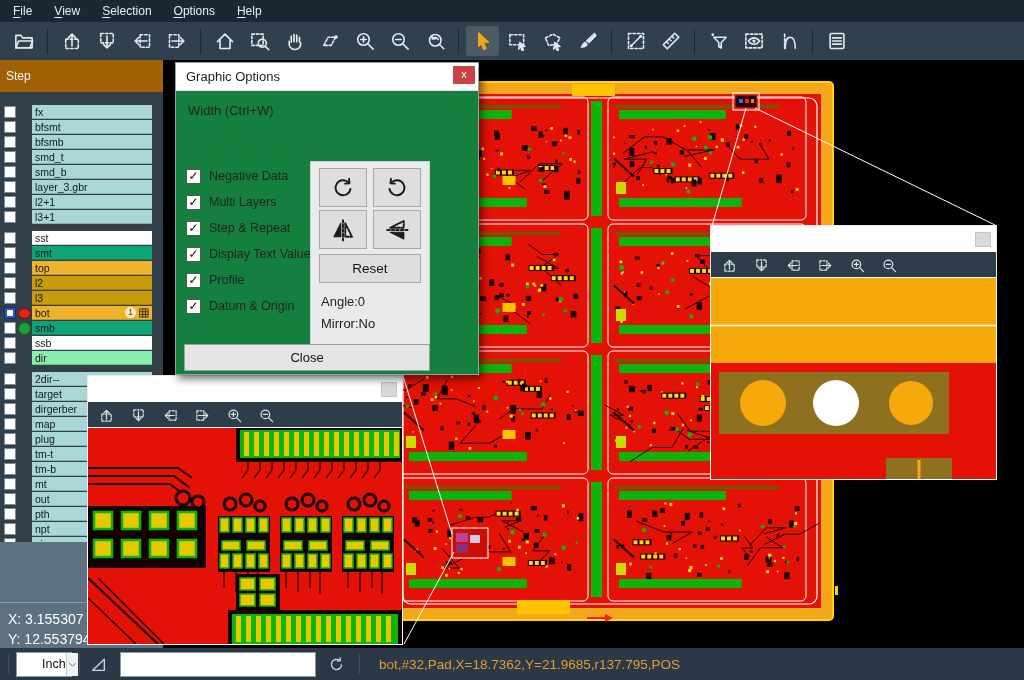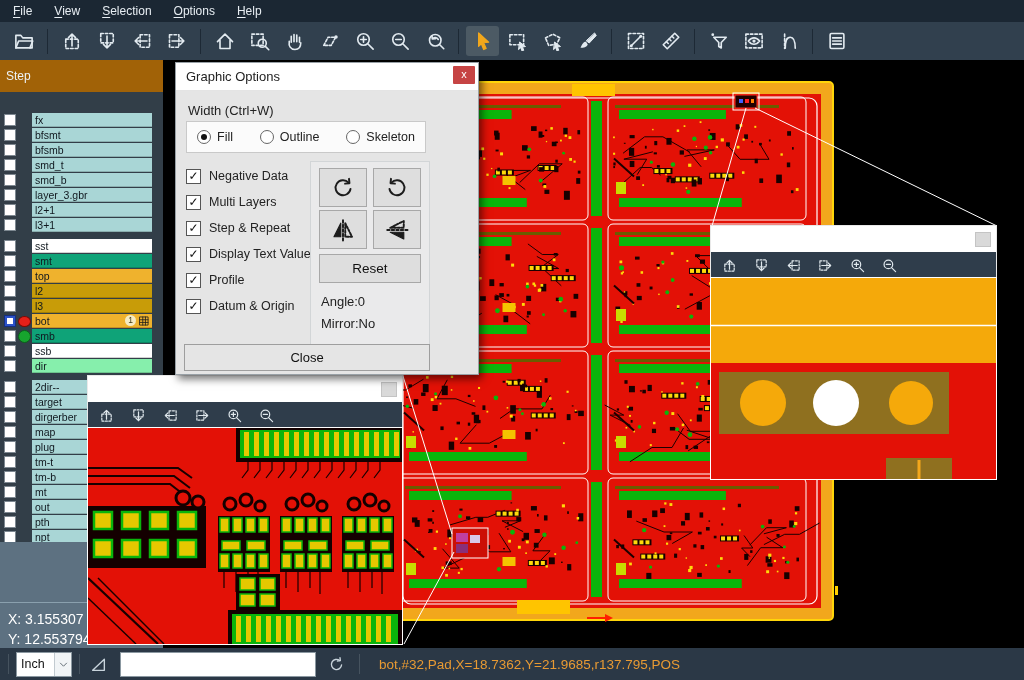--- a/index.html
+++ b/index.html
@@ -18,21 +18,21 @@
   .tb-sep{width:1px;height:25px;background:#1d2935;margin:0 6px}
   
   .sidebar{position:absolute;left:0;top:60px;width:163px;height:588px;background:#323e48;z-index:10}
   .step-row{height:32px;background:#a16207;display:flex;align-items:center;padding:0 4px;box-sizing:border-box}
   .step-label{color:#eef3f6;font-size:12px;margin:0 6px 0 2px}
   .step-select{flex:1;height:22px;background:#fff;border:1px solid #93a3ad;display:flex;align-items:center;
                font-size:12px;color:#111;cursor:default}
   .step-select .val{flex:1;padding-left:5px}
   .chevbox{width:17px;height:100%;background:#f1f4f6;border-left:1px solid #c2cad0;display:flex;
            align-items:center;justify-content:center;color:#55616a}
-  .layers{padding-top:21px}
+  .layers{padding-top:13px}
   .lrow{display:flex;height:14px;margin-bottom:1px;align-items:center}
   .cb{width:10px;height:10px;background:#fff;border:1px solid #7d8891;margin-left:4px;position:relative;flex:none}
   .cb.checked{background:#2a52c8;border-color:#16307e}
   .cb.checked::after{content:"";position:absolute;inset:2px;background:#fff}
   .ind{width:16px;display:flex;justify-content:center;align-items:center;flex:none}
   .dot-red{width:11px;height:9px;border-radius:50%;background:#e62019;border:1px solid #7d0b05}
   .dot-green{width:11px;height:11px;border-radius:50%;background:#17a42e;border:1px solid #0a611a}
   .nm{width:120px;height:14px;font-size:10.5px;color:#10181f;display:flex;align-items:center;
       padding-left:3px;box-sizing:border-box;border-bottom:1px solid rgba(0,0,0,.18)}
   .bg-cyan{background:#a9d6d6}.bg-white{background:#fff}.bg-green{background:#0fa378}
@@ -41,21 +41,21 @@
          font-size:8.5px;line-height:11px;text-align:center;color:#423a18;flex:none}
   .gridicon{margin:0 3px 0 3px;color:#1c1c1c;display:flex;flex:none}
   .ggap{height:6px}
   .sb-bottom{position:absolute;left:0;top:482px;width:163px;height:106px;background:#5d7181}
   .xy-sep{position:absolute;left:0;top:60px;width:163px;height:1px;background:#8aa0ae}
   .xy{position:absolute;left:8px;font-size:14px;color:#ffffff}
   .xy-x{top:69px}.xy-y{top:89px}
   
   .canvas{position:absolute;left:163px;top:60px;width:861px;height:588px;background:#000;z-index:1}
   
-  .dialog{position:absolute;left:175px;top:62px;width:304px;height:313px;background:#e5e5e5;
+  .dialog{position:absolute;left:175px;top:62px;width:304px;height:313px;background:#15803d;
           border:1px solid #98a0a6;box-shadow:3px 4px 8px rgba(0,0,0,.55);z-index:40;box-sizing:border-box}
   .dlg-title{position:absolute;left:0;top:0;width:100%;height:27px;background:#fff;border-bottom:1px solid #e4e4e4}
   .dlg-title span{position:absolute;left:10px;top:6px;font-size:13px;color:#222}
   .dlg-close{position:absolute;right:3px;top:3px;width:22px;height:18px;background:#c64444;color:#fff;
              font-size:11px;text-align:center;line-height:17px;border-radius:1px}
   .dlg-widthlabel{position:absolute;left:12px;top:40px;font-size:13px;color:#222}
   .radio-box{position:absolute;left:10px;top:58px;width:240px;height:32px;background:#fbfbfb;
              border:1px solid #c9c9c9;display:flex;align-items:center;justify-content:space-between;
              padding:0 10px;box-sizing:border-box}
   .radio-item{display:flex;align-items:center;gap:6px;font-size:12.5px;color:#222}
@@ -82,21 +82,21 @@
   .pop-btn{position:absolute;right:5px;top:6px;width:14px;height:13px;background:#d9d9d9;border:1px solid #c4c4c4}
   .pop-tools{height:26px;background:#2f3d4b;display:flex;align-items:center;gap:14px;padding-left:9px}
   .pop-tools .tb-btn{width:18px;height:18px;margin:0;color:#dfe7ec}
   .pop-content{position:relative;outline:1px solid #fff;font-size:0}
   
   .statusbar{position:absolute;left:0;top:648px;width:1024px;height:32px;background:#2b3846;z-index:50;
              display:flex;align-items:center;color:#c9d4dc}
   .sep-v{width:1px;height:20px;background:#46535f;margin:0 7px;flex:none}
   .unit-select{width:54px;height:23px;background:#fff;border:1px solid #8b98a1;display:flex;align-items:center;
                font-size:12.5px;color:#111;flex:none}
-  .unit-select .val{flex:1;padding-left:4px}
+  .unit-select .val{flex:1;padding-left:25px}
   .unit-select .chevbox{width:16px}
   .cmd-input{width:186px;height:23px;border:1px solid #8b98a1;background:#fff;margin-left:13px;
              font-size:12px;padding:0 4px;box-sizing:content-box}
   .status-msg{color:#e89a33;font-size:13.5px;margin-left:12px;white-space:nowrap}
   .st-icon{display:flex;align-items:center;margin-left:12px;color:#c9d4dc}
   u{text-underline-offset:2px}
 </style>
 </head>
 <body>
 
@@ -1422,34 +1422,20 @@
       </svg>
   </div>
 </div>
 
 <div class="dialog">
   <div class="dlg-title">
     <span>Graphic Options</span>
     <div class="dlg-close">x</div>
   </div>
   <div class="dlg-widthlabel">Width (Ctrl+W)</div>
-  <div class="radio-box" id="radiobox">
-      <div class="radio-item">
-        <span class="radio sel"></span>
-        <span>Fill</span>
-      </div>
-      <div class="radio-item">
-        <span class="radio"></span>
-        <span>Outline</span>
-      </div>
-      <div class="radio-item">
-        <span class="radio"></span>
-        <span>Skeleton</span>
-      </div>
-    </div>
   <div class="check-col" id="checkcol">
       <div class="check-row">
         <span class="chk">✓</span>
         <span>Negative Data</span>
       </div>
       <div class="check-row">
         <span class="chk">✓</span>
         <span>Multi Layers</span>
       </div>
       <div class="check-row">

